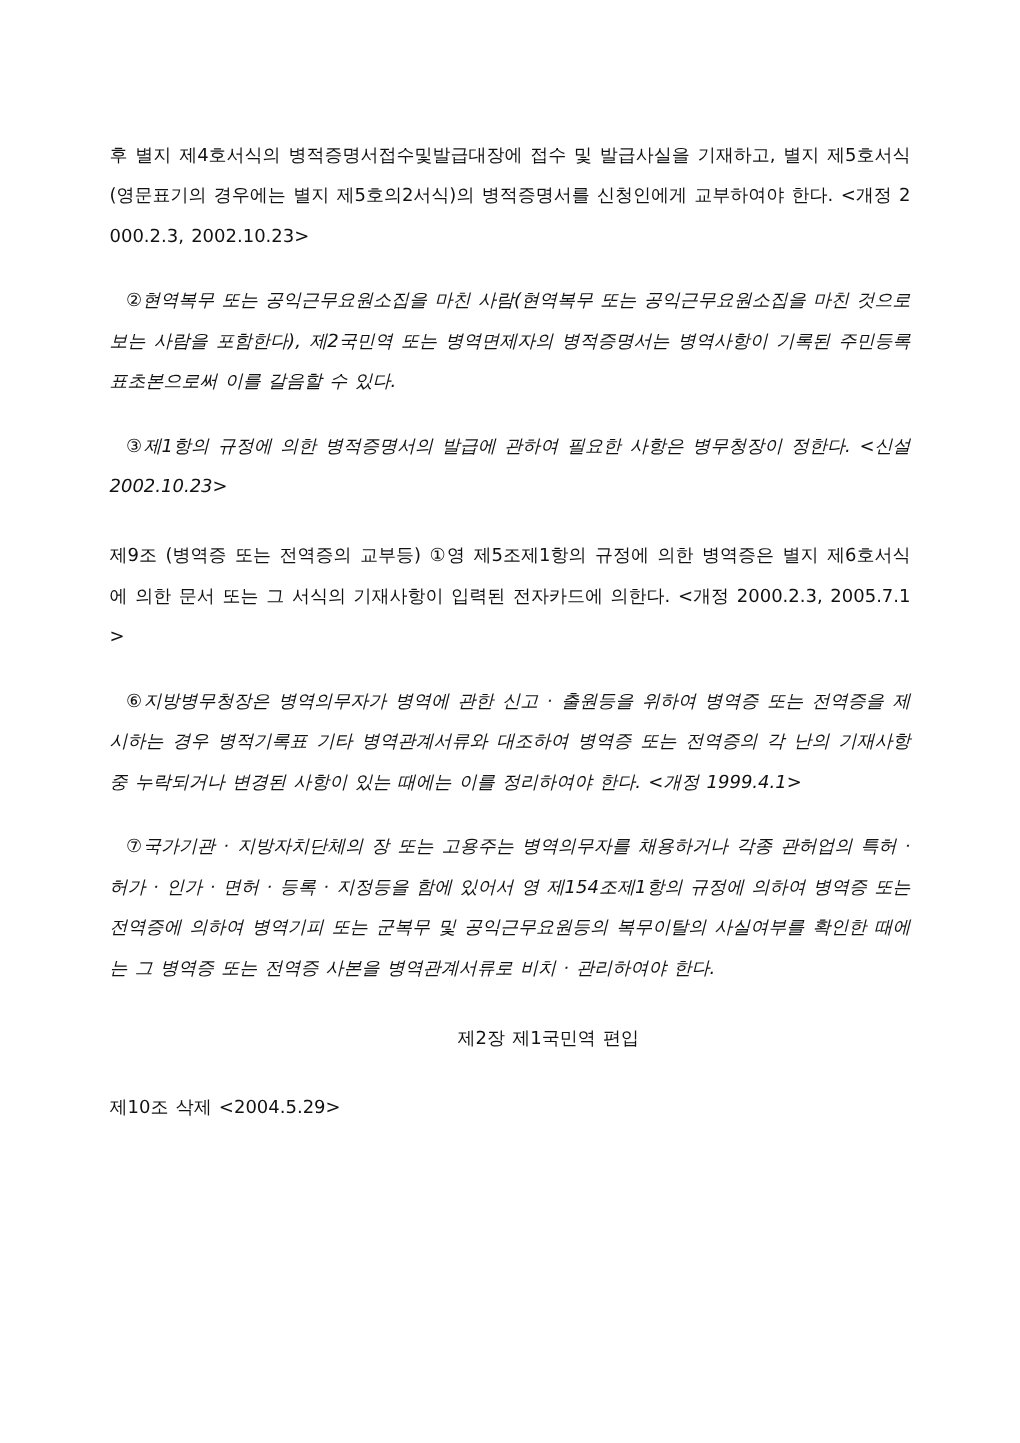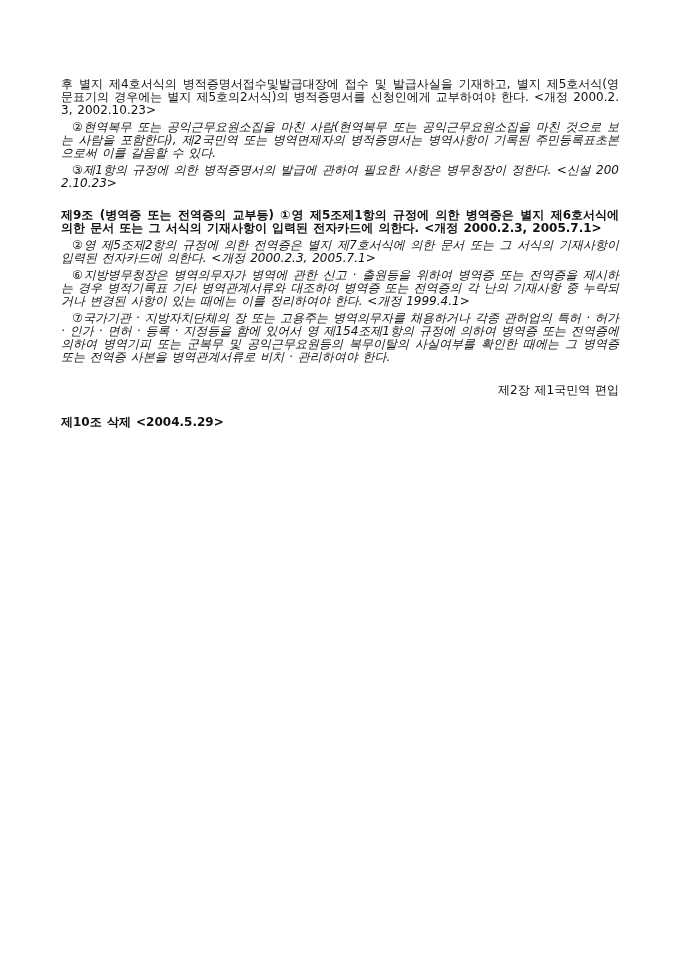--- a/index.html
+++ b/index.html
@@ -15,47 +15,45 @@
     overflow: hidden;
   }
   .page {
     position: absolute;
     left: 57px;
     top: 74px;
     width: 566px;
     color: #111111;
   }
   .page p {
-    margin: 4px;
+    margin: 16px;
     font-size: 12px;
-    line-height: 13px;
+    line-height: 27px;
     text-align: justify;
     word-break: break-all;
     word-spacing: 1px;
   }
   .page p.indent {
     text-indent: 11px;
     font-style: italic;
   }
   .page p.article {
     margin-top: 19.4px;
-    font-weight: bold;
   }
   .page p.chapter {
     margin-top: 19.4px;
-    text-align: right;
+    text-align: center;
     padding-left: 51px;
   }
 </style>
 </head>
 <body>
 
 <div class="page">
   <p>후 별지 제4호서식의 병적증명서접수및발급대장에 접수 및 발급사실을 기재하고, 별지 제5호서식(영문표기의 경우에는 별지 제5호의2서식)의 병적증명서를 신청인에게 교부하여야 한다. &lt;개정 2000.2.3, 2002.10.23&gt;</p>
   <p class="indent">②현역복무 또는 공익근무요원소집을 마친 사람(현역복무 또는 공익근무요원소집을 마친 것으로 보는 사람을 포함한다), 제2국민역 또는 병역면제자의 병적증명서는 병역사항이 기록된 주민등록표초본으로써 이를 갈음할 수 있다.</p>
   <p class="indent">③제1항의 규정에 의한 병적증명서의 발급에 관하여 필요한 사항은 병무청장이 정한다. &lt;신설 2002.10.23&gt;</p>
   <p class="article">제9조 (병역증 또는 전역증의 교부등) ①영 제5조제1항의 규정에 의한 병역증은 별지 제6호서식에 의한 문서 또는 그 서식의 기재사항이 입력된 전자카드에 의한다. &lt;개정 2000.2.3, 2005.7.1&gt;</p>
-  <p class="indent">②영 제5조제2항의 규정에 의한 전역증은 별지 제7호서식에 의한 문서 또는 그 서식의 기재사항이 입력된 전자카드에 의한다. &lt;개정 2000.2.3, 2005.7.1&gt;</p>
   <p class="indent">⑥지방병무청장은 병역의무자가 병역에 관한 신고 · 출원등을 위하여 병역증 또는 전역증을 제시하는 경우 병적기록표 기타 병역관계서류와 대조하여 병역증 또는 전역증의 각 난의 기재사항 중 누락되거나 변경된 사항이 있는 때에는 이를 정리하여야 한다. &lt;개정 1999.4.1&gt;</p>
   <p class="indent">⑦국가기관 · 지방자치단체의 장 또는 고용주는 병역의무자를 채용하거나 각종 관허업의 특허 · 허가 · 인가 · 면허 · 등록 · 지정등을 함에 있어서 영 제154조제1항의 규정에 의하여 병역증 또는 전역증에 의하여 병역기피 또는 군복무 및 공익근무요원등의 복무이탈의 사실여부를 확인한 때에는 그 병역증 또는 전역증 사본을 병역관계서류로 비치 · 관리하여야 한다.</p>
   <p class="chapter">제2장 제1국민역 편입</p>
   <p class="article">제10조 삭제 &lt;2004.5.29&gt;</p>
 </div>
 
 </body></html>

